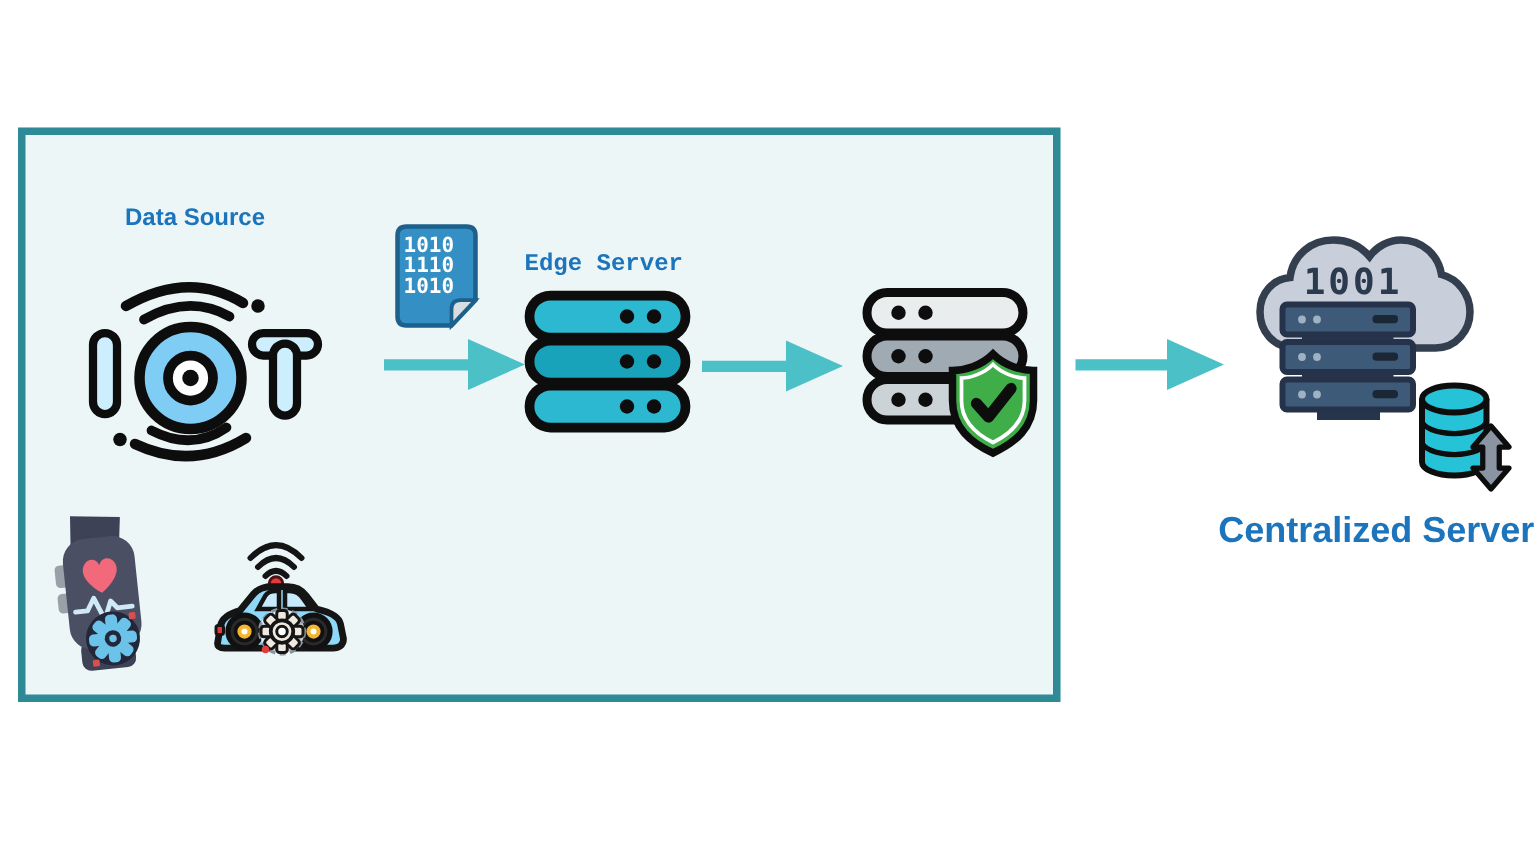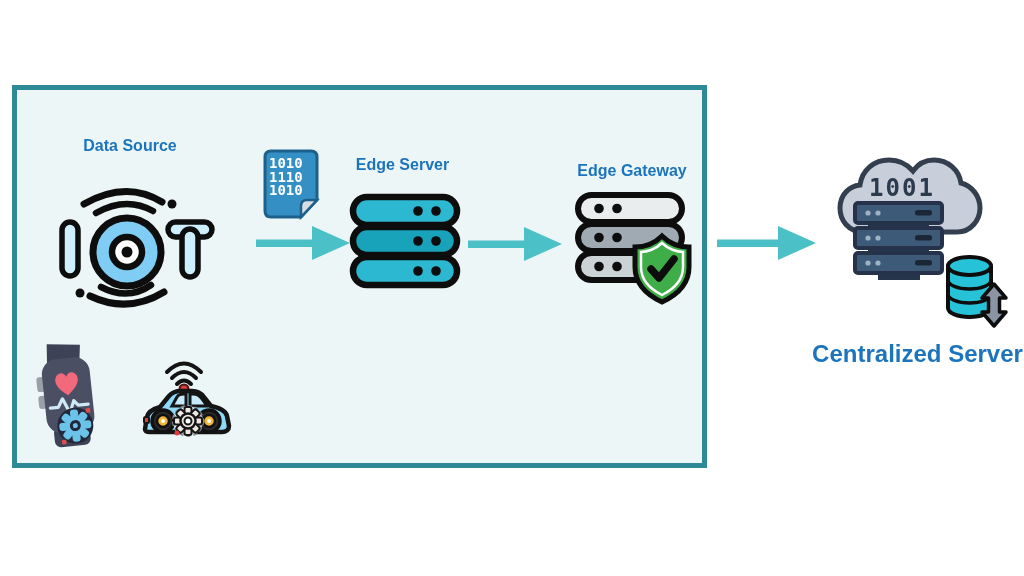--- a/index.html
+++ b/index.html
@@ -15,22 +15,21 @@
   .mono{font-family:"DejaVu Sans Mono",monospace;font-weight:bold;}
 </style>
 </head>
 <body>
 
 <div class="stage">
 
   <div class="edge-box"></div>
 
   <div class="lbl sm abs" style="left:45px;top:137px;width:170px;">Data Source</div>
-  <div class="lbl sm abs" style="left:325px;top:156px;width:155px;">Edge Server</div>
-  <div class="lbl sm abs" style="left:552px;top:162px;width:160px;">Edge Gateway</div>
+  <div class="lbl sm abs" style="left:325px;top:168px;width:155px;font-family:Liberation Mono, monospace;">Edge Server</div>
   <div class="lbl lg abs" style="left:800px;top:341px;width:235px;">Centralized Server</div>
 
   <svg viewBox="0 0 165 125" style="left:50px;top:182px;width:165px;height:125px;">
     <path d="M 34 22 Q 76 -2 112 20" stroke="#0d0d0d" stroke-width="7" fill="none" stroke-linecap="round"></path>
     <path d="M 46 31 Q 76 14 103 29" stroke="#0d0d0d" stroke-width="6.5" fill="none" stroke-linecap="round"></path>
     <circle cx="122" cy="22" r="4.5" fill="#0d0d0d"></circle>
     <path d="M 40 114 Q 78 132 114 110" stroke="#0d0d0d" stroke-width="7" fill="none" stroke-linecap="round"></path>
     <path d="M 51 105 Q 78 119 101 103" stroke="#0d0d0d" stroke-width="6.5" fill="none" stroke-linecap="round"></path>
     <circle cx="30" cy="111" r="4.5" fill="#0d0d0d"></circle>
     <rect x="12" y="40" width="16" height="54" rx="8" fill="#cdeffd" stroke="#0d0d0d" stroke-width="5.5"></rect>

